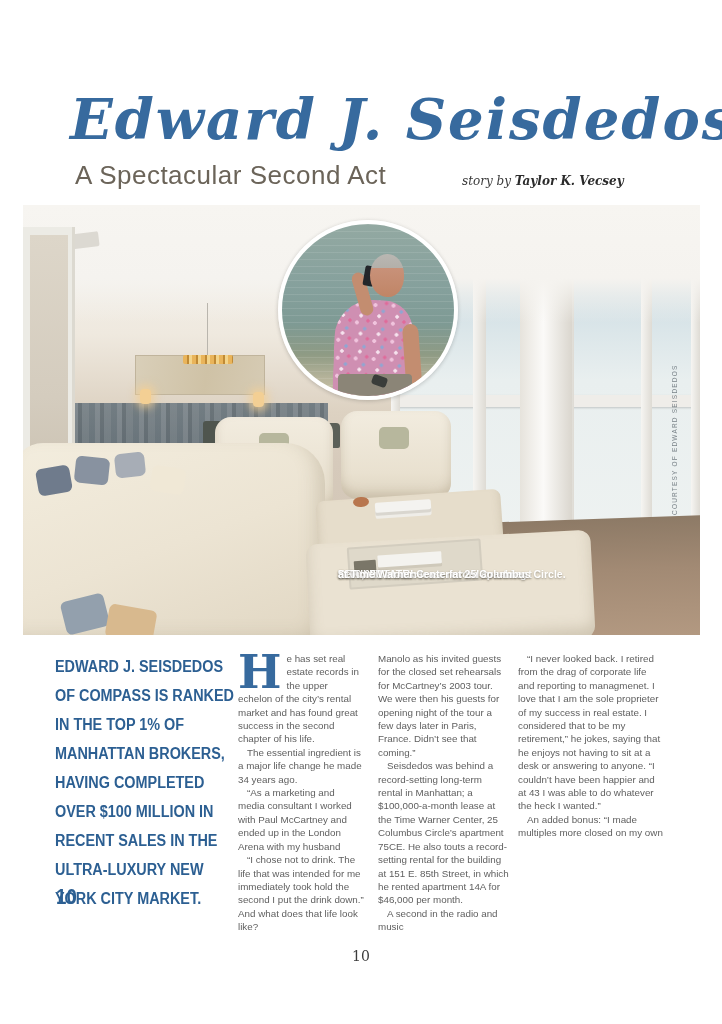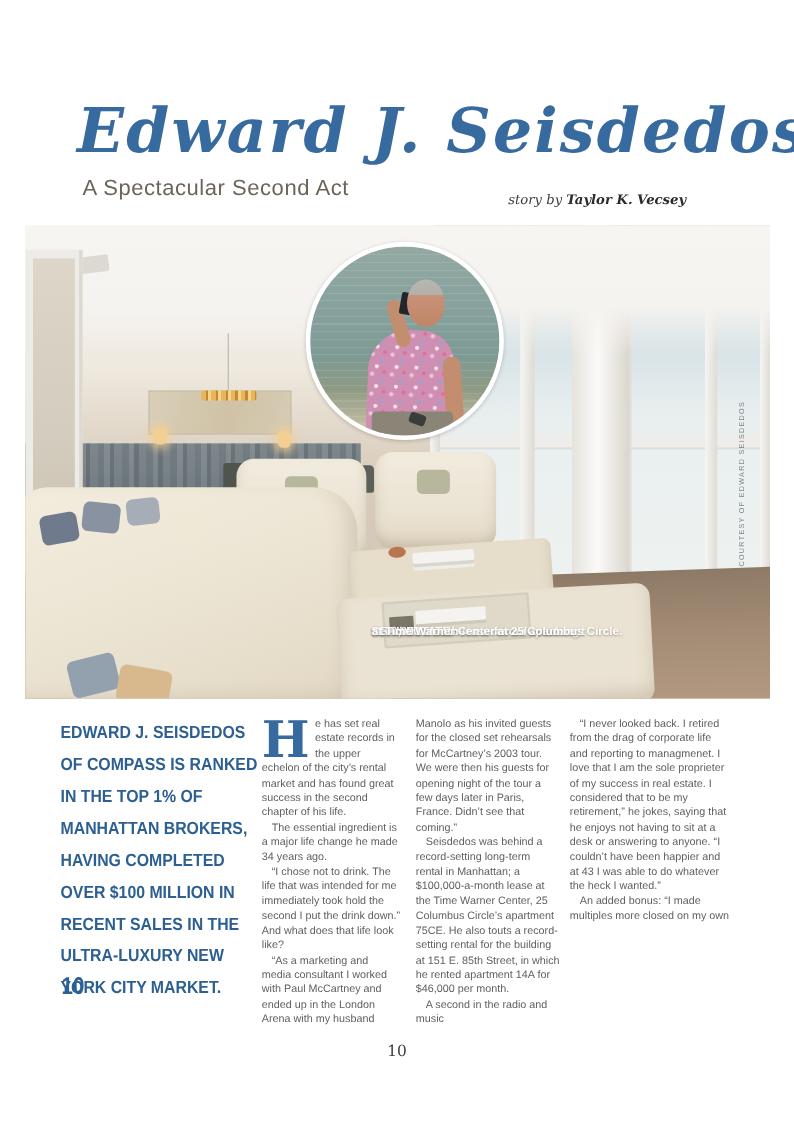--- a/index.html
+++ b/index.html
@@ -3,21 +3,21 @@
 <meta charset="utf-8">
 <style>
   html,body{margin:0;padding:0;background:#888;}
   .page{position:relative;width:722px;height:1024px;background:#ffffff;overflow:hidden;
         font-family:"Liberation Sans",sans-serif;margin:0 auto;}
 
   
   .title{position:absolute;left:70px;top:86px;margin:0;font-family:"DejaVu Serif",serif;
          font-style:italic;font-weight:700;font-size:56px;letter-spacing:2px;color:#376a9e;
          white-space:nowrap;}
-  .subtitle{position:absolute;left:75px;top:160px;margin:0;font-weight:400;font-size:20px;
+  .subtitle{position:absolute;left:75px;top:160px;margin:0;font-weight:400;font-size:26px;
             color:#6b6459;letter-spacing:.5px;white-space:nowrap;}
   .byline{position:absolute;left:462px;top:174px;font-family:"DejaVu Serif",serif;
           font-style:italic;font-size:12px;color:#3a3a3a;white-space:nowrap;}
   .byline .author{font-weight:700;color:#2b2b2b;}
 
   
   .photo{position:absolute;left:23px;top:205px;width:677px;height:430px;overflow:hidden;
          background:linear-gradient(180deg,#f4f2ee 0%,#efe9df 30%,#ddd2c2 48%,#d6cabb 60%,#cfc3b2 100%);}
   .photo *{position:absolute;}
 
@@ -212,22 +212,22 @@
       <span class="cap-line">at Time Warner Center at 25 Columbus Circle.</span>
     </div>
   </div>
 
   <div class="pullquote">EDWARD J. SEISDEDOS OF COMPASS IS RANKED IN THE TOP 1% OF MANHATTAN BROKERS, HAVING COMPLETED OVER $100 MILLION IN RECENT SALES IN THE ULTRA-LUXURY NEW YORK CITY MARKET.</div>
   <div class="side-num">10</div>
 
   <div class="col col1">
     <p><span class="dropcap">H</span><span>e has set real estate records in the upper echelon of the city’s rental market and has found great success in the second chapter of his life.</span></p>
     <p class="indent">The essential ingredient is a major life change he made 34 years ago.</p>
+    <p class="indent">“As a marketing and media consultant I worked with Paul McCartney and ended up in the London Arena with my husband</p>
     <p class="indent">“I chose not to drink. The life that was intended for me immediately took hold the second I put the drink down.” And what does that life look like?</p>
-    <p class="indent">“As a marketing and media consultant I worked with Paul McCartney and ended up in the London Arena with my husband</p>
   </div>
 
   <div class="col col2">
     <p>Manolo as his invited guests for the closed set rehearsals for McCartney’s 2003 tour. We were then his guests for opening night of the tour a few days later in Paris, France. Didn’t see that coming.”</p>
     <p class="indent">Seisdedos was behind a record-setting long-term rental in Manhattan; a $100,000-a-month lease at the Time Warner Center, 25 Columbus Circle’s apartment 75CE. He also touts a record-setting rental for the building at 151 E. 85th Street, in which he rented apartment 14A for $46,000 per month.</p>
     <p class="indent">A second in the radio and music</p>
   </div>
 
   <div class="col col3">
     <p class="indent">“I never looked back. I retired from the drag of corporate life and reporting to managmenet. I love that I am the sole proprieter of my success in real estate. I considered that to be my retirement,” he jokes, saying that he enjoys not having to sit at a desk or answering to anyone. “I couldn’t have been happier and at 43 I was able to do whatever the heck I wanted.”</p>

